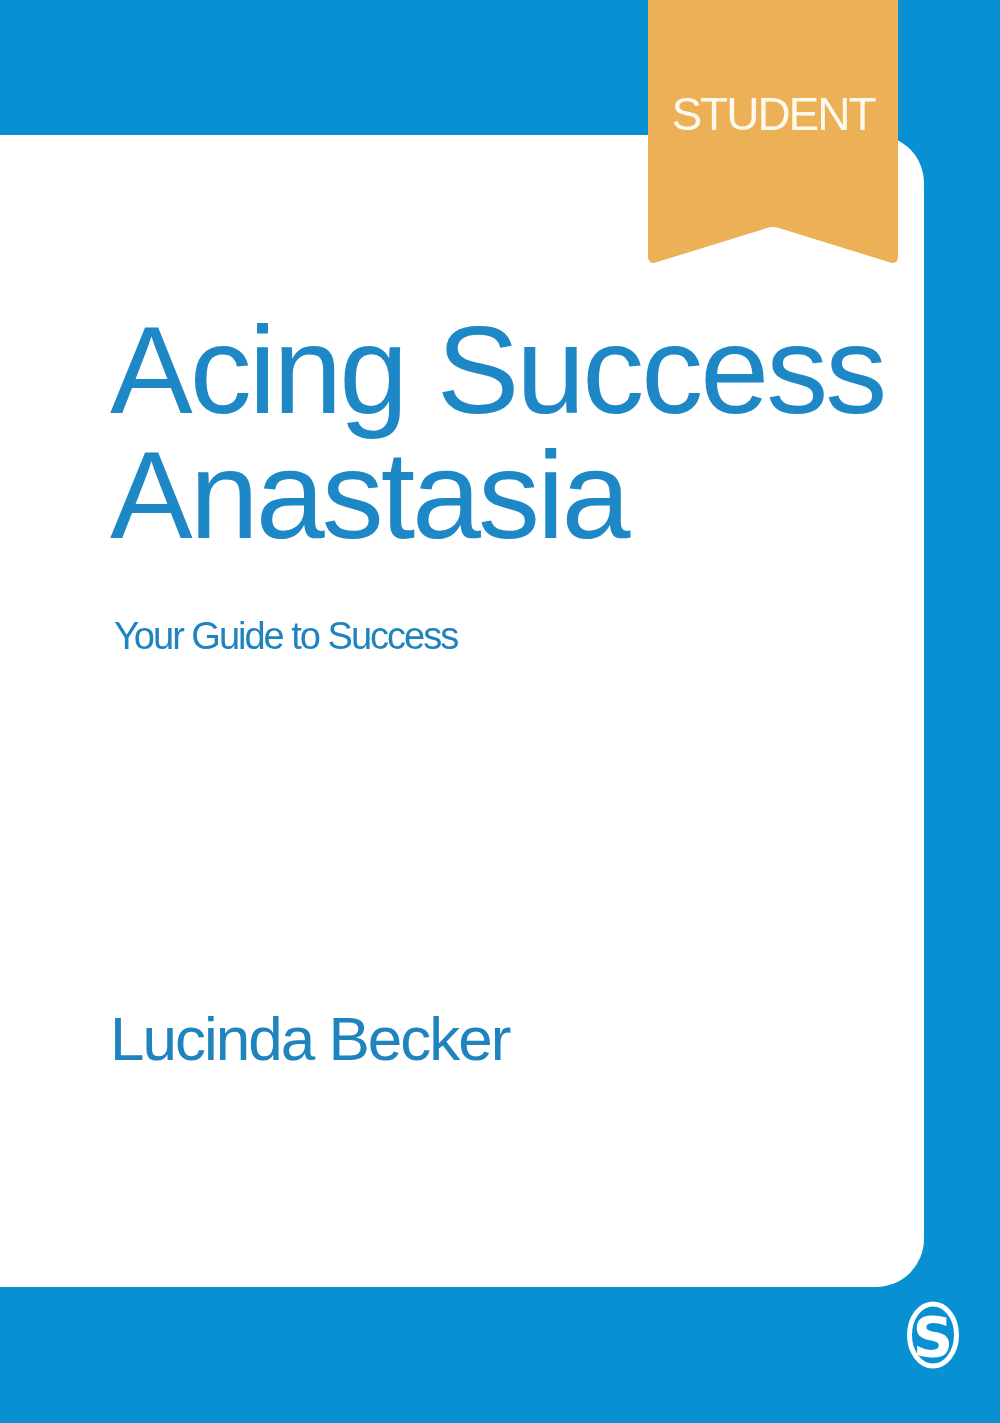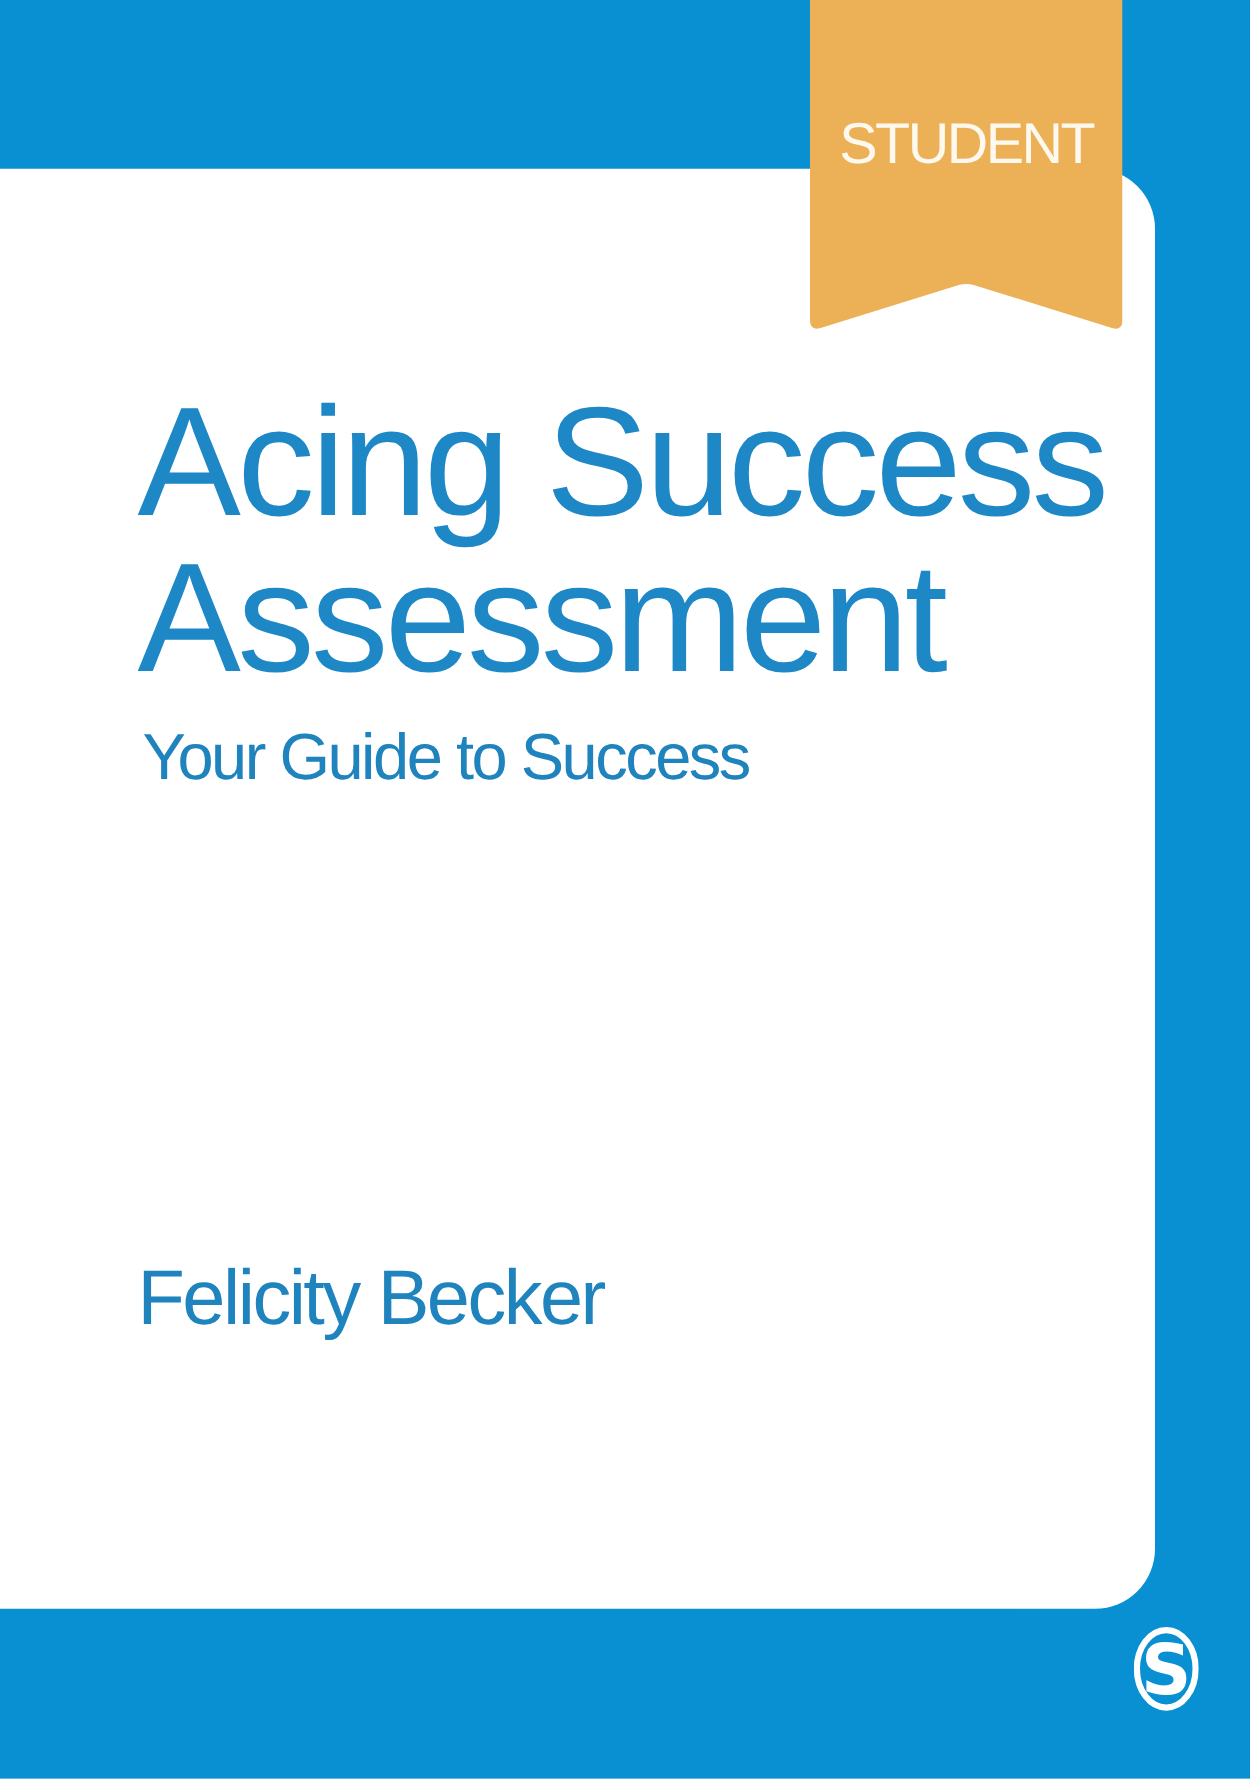--- a/index.html
+++ b/index.html
@@ -47,23 +47,23 @@
   .title{
     position:absolute;
     left:110px;top:308px;
     color:var(--title-blue);
     font-size:124px;line-height:125px;
     letter-spacing:-3px;
     white-space:nowrap;
   }
   .subtitle{
     position:absolute;
-    left:114px;top:574px;
+    left:114px;top:604px;
     color:var(--text-blue);
-    font-size:52px;line-height:65px;
+    font-size:38px;line-height:65px;
     letter-spacing:-2px;
     white-space:nowrap;
   }
   .authors{
     position:absolute;
     left:110px;top:1003px;
     color:var(--text-blue);
     font-size:62px;line-height:71px;
     letter-spacing:-2px;
     white-space:nowrap;
@@ -93,27 +93,27 @@
     <svg viewBox="0 0 250 268" preserveAspectRatio="none">
       <path class="ribbon-shape" d="M0 0 H250 V256 Q250 265 241.5 262.3 L131 228 Q125 226.2 119 228 L8.5 262.3 Q0 265 0 256 Z"></path>
     </svg>
     <div class="ribbon-text">
       <div>STUDENT</div>
     </div>
   </div>
 
   <div class="title">
     <div>Acing Success</div>
-    <div>Assessment</div>
+    <div>Anastasia</div>
   </div>
 
   <div class="subtitle">Your Guide to Success</div>
 
   <div class="authors">
-    <div>Felicity Becker</div>
+    <div>Lucinda Becker</div>
   </div>
 
   <div class="logo">
     <svg viewBox="0 0 52 68">
       <ellipse class="logo-ring" cx="26" cy="34" rx="23.5" ry="31"></ellipse>
       <text class="logo-letter" x="26" y="54.5" text-anchor="middle">S</text>
     </svg>
   </div>
 
 </div>

